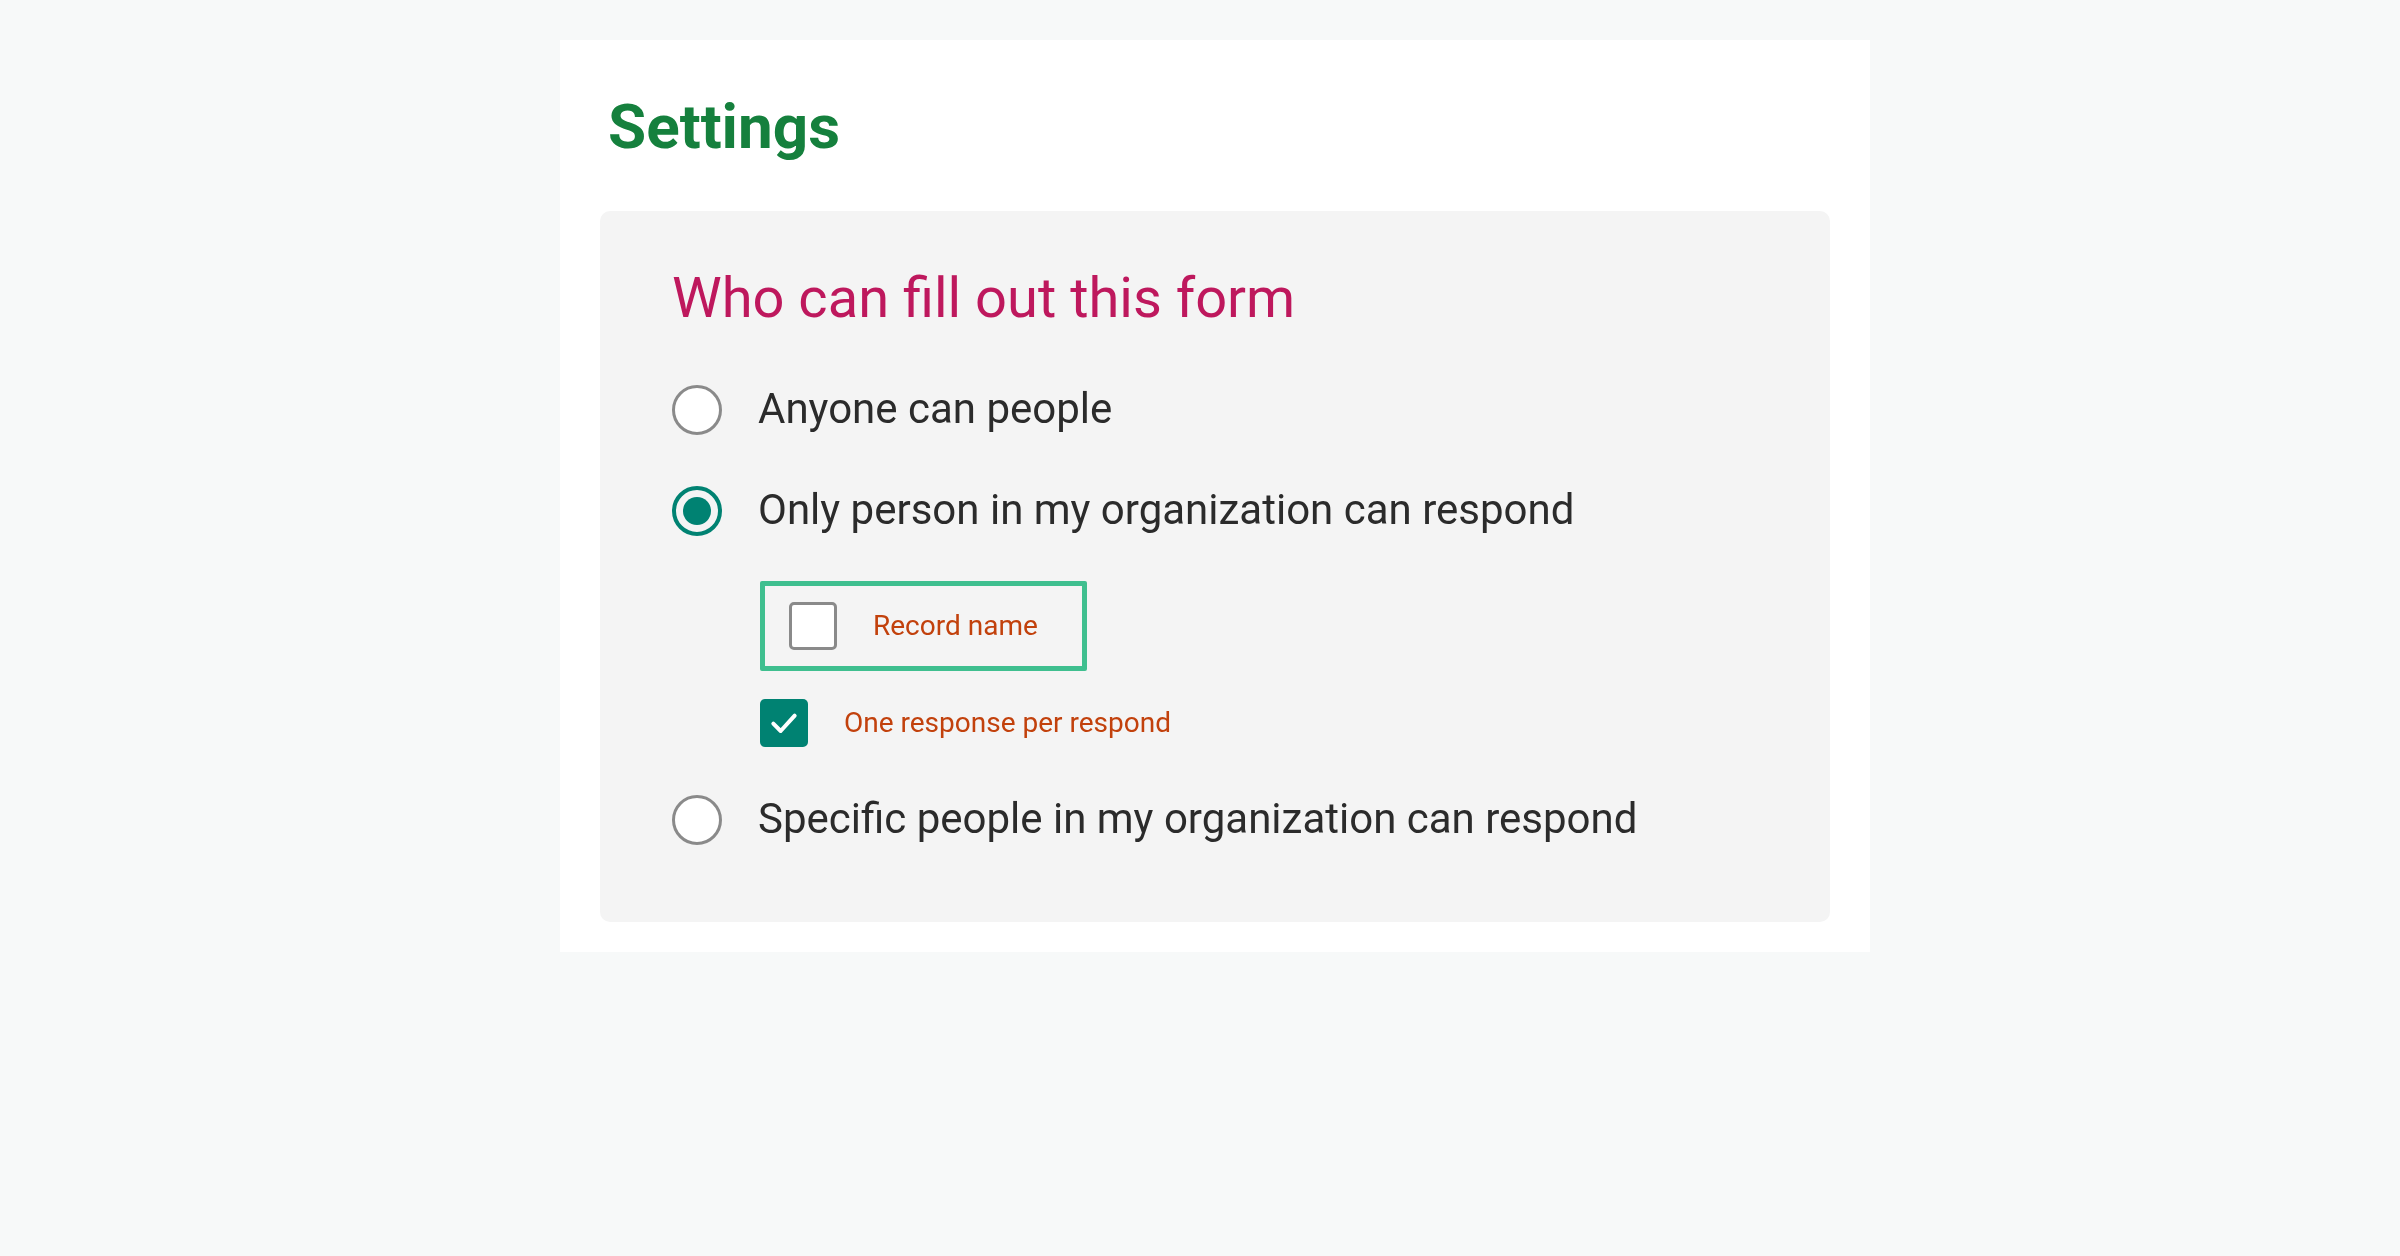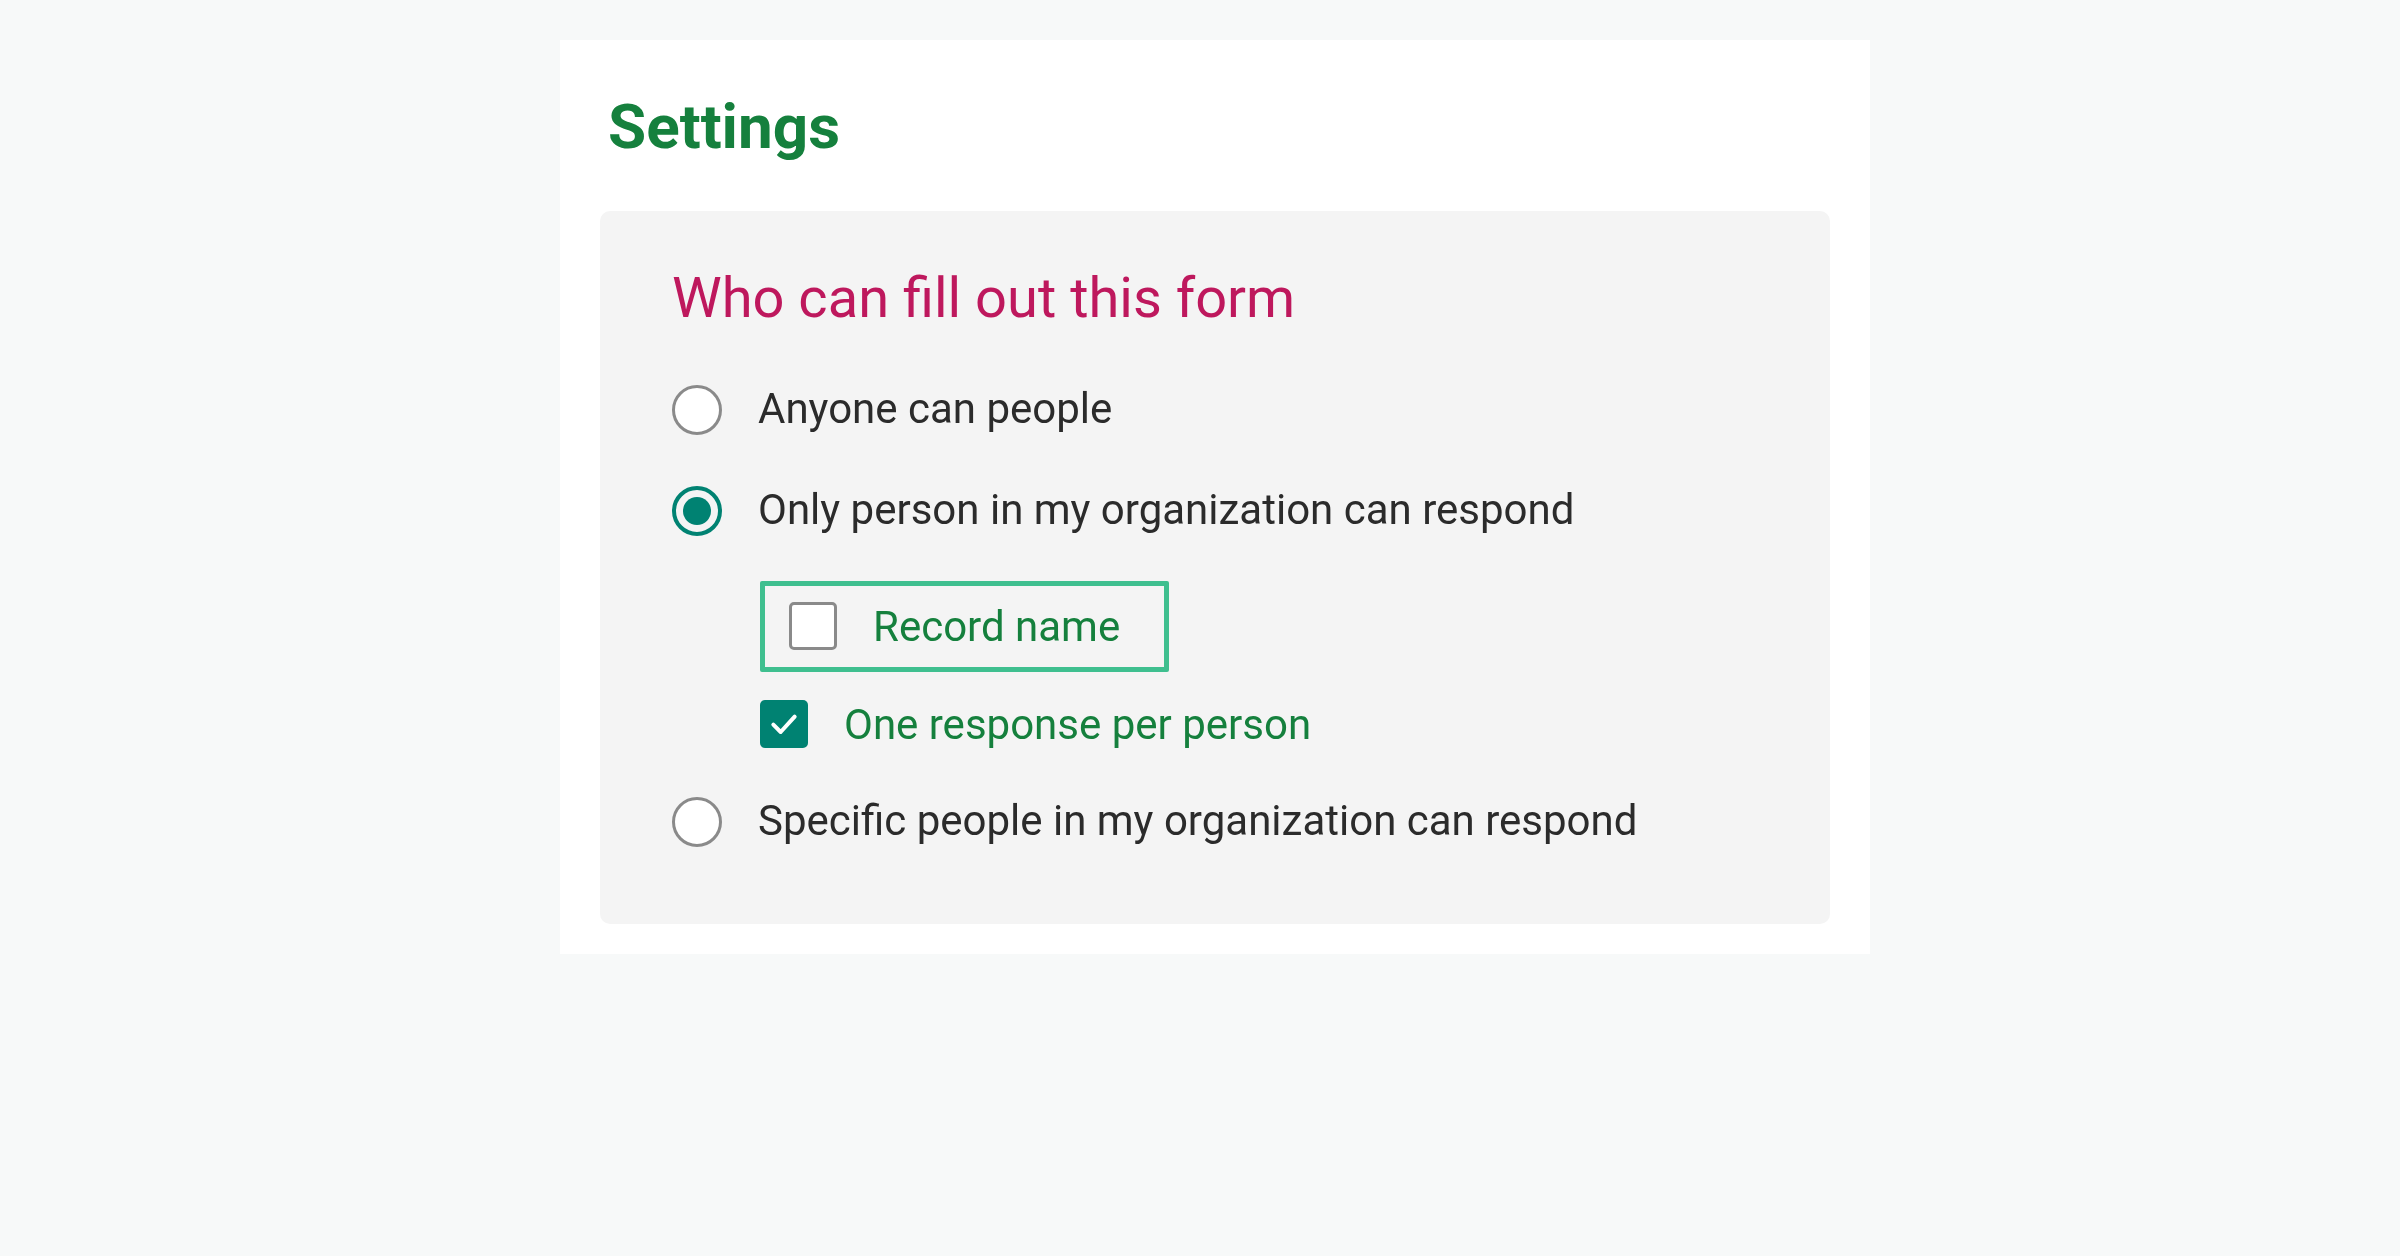--- a/index.html
+++ b/index.html
@@ -107,23 +107,23 @@
       background: #008272;
       border-radius: 5px;
     }
     .checkbox.checked svg {
       position: absolute;
       left: 50%; top: 50%;
       transform: translate(-50%, -50%);
       width: 32px; height: 32px;
     }
     .check-label {
-      font-size: 42px;
+      font-size: 28px;
       font-weight: 400;
-      color: #15803d;
+      color: #c2410c;
     }
   </style>
 </head>
 <body>
 
 <div class="panel">
   <h1 class="panel-title">Settings</h1>
 
   <div class="section-card">
     <div class="section-heading">Who can fill out this form</div>
@@ -146,21 +146,21 @@
           <span class="check-label">Record name</span>
         </span>
       </div>
 
       <div class="check-row">
         <span class="checkbox checked">
           <svg viewBox="0 0 24 24">
             <path d="M4 12.5 L9.5 18 L20 6.5" stroke="#ffffff" stroke-width="3" fill="none" stroke-linecap="round" stroke-linejoin="round"></path>
           </svg>
         </span>
-        <span class="check-label">One response per person</span>
+        <span class="check-label">One response per respond</span>
       </div>
 
     </div>
 
     <div class="radio-row">
       <span class="radio unchecked"></span>
       <span class="radio-label">Specific people in my organization can respond</span>
     </div>
 
   </div>

